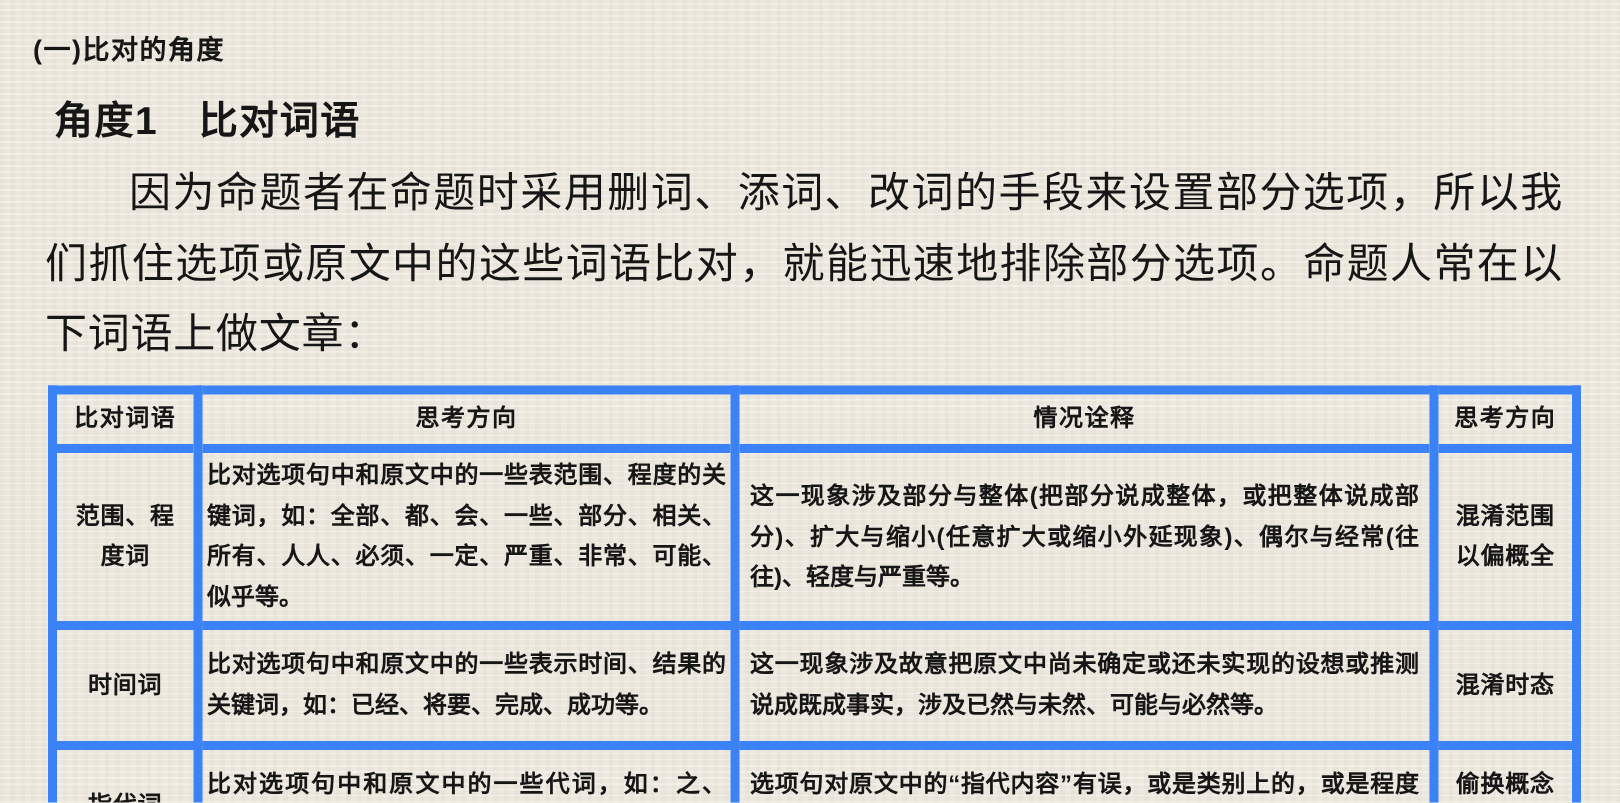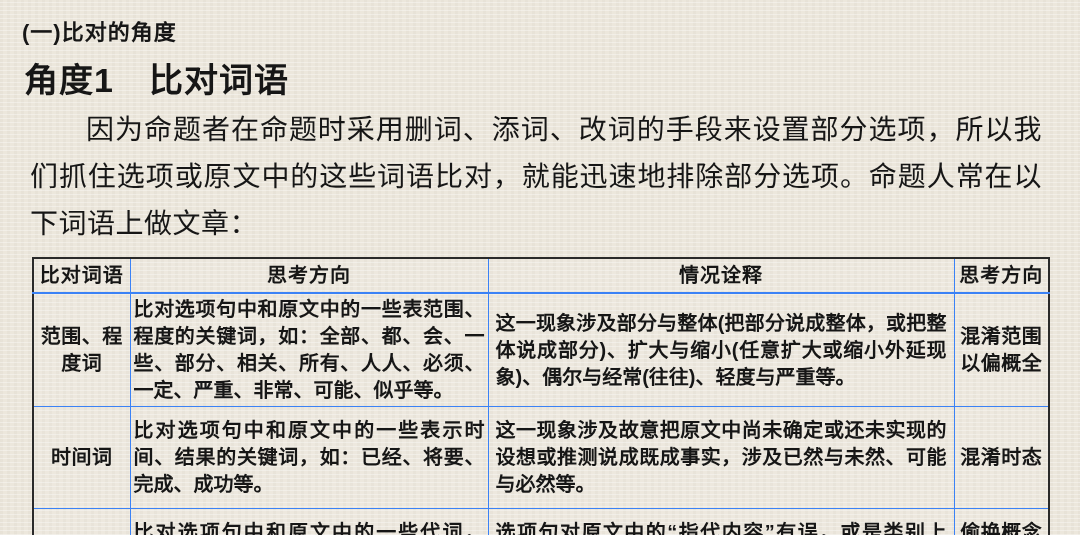--- a/index.html
+++ b/index.html
@@ -8,48 +8,48 @@
     background-color:#ece7dc;
     background-image:
       repeating-linear-gradient(0deg, rgba(255,255,255,.35) 0 1px, rgba(0,0,0,0) 1px 4px),
       repeating-linear-gradient(90deg, rgba(120,110,95,.04) 0 3px, rgba(0,0,0,0) 3px 7px);
     color:#161616;
     font-family:"Liberation Sans", sans-serif;
   }
   .page{padding:10px 30px 0 22px;}
 
   .h1{
-    font-size:22px;font-weight:bold;letter-spacing:1px;
+    font-size:18px;font-weight:bold;letter-spacing:1px;
     margin:6px 0 0 0;line-height:34px;
     font-family:"Liberation Sans", sans-serif;
   }
   .h2{
-    font-size:34px;font-weight:bold;letter-spacing:1px;
-    margin:12px 0 0 2px;line-height:36px;
+    font-size:26px;font-weight:bold;letter-spacing:1px;
+    margin:12px 0 0 14px;line-height:36px;
   }
   .para{
     font-family:"Liberation Serif","DejaVu Serif",serif;
     font-size:28px;line-height:47px;
     text-align:justify;text-indent:2em;
     margin:8px 8px 10px 8px;
     letter-spacing:.5px;
   }
 
   table.cmp{
     border-collapse:collapse;
     margin-left:10px;
     width:1016px;
     table-layout:fixed;
     background:rgba(255,255,255,.06);
     border:2px solid #2a2a2a;
     font-weight:bold;
   }
   table.cmp th, table.cmp td{
-    border:1px solid #3b82f6;
-    font-size:20px;
+    border:6px solid #3b82f6;
+    font-size:16px;
     line-height:27px;
     vertical-align:middle;
   }
   table.cmp th{
     height:31px;
     text-align:center;
     border-bottom-width:2px;
     letter-spacing:1px;
   }
   td.c-word{ text-align:center; padding:2px 6px; letter-spacing:.5px;}

